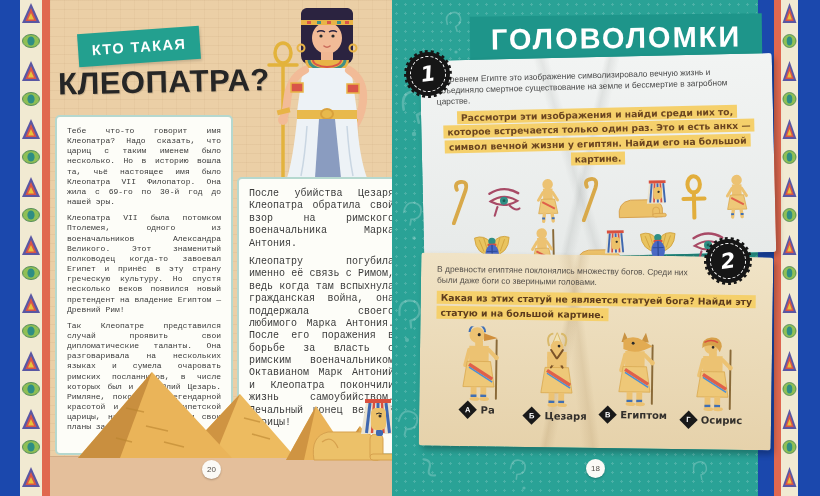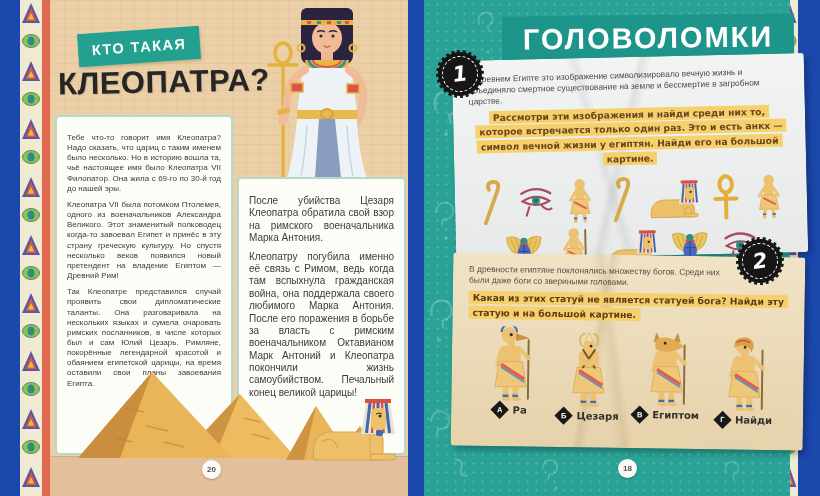--- a/index.html
+++ b/index.html
@@ -29,34 +29,34 @@
     border-top:1px solid rgba(150,110,70,.25);z-index:2;}
   .kicker{position:absolute;left:28px;top:30px;width:122px;height:33px;background:#23a08f;
     transform:rotate(-4deg);display:flex;align-items:center;justify-content:center;z-index:4;
     box-shadow:1px 2px 3px rgba(0,0,0,.15);}
   .kicker span{color:#fff;font-weight:700;font-size:14.5px;letter-spacing:1.5px;}
   .big-title{position:absolute;left:8px;top:64px;width:250px;margin:0;z-index:4;
     font-size:31px;font-weight:800;color:#262626;letter-spacing:.5px;
     transform:rotate(-1.2deg);text-shadow:1px 1px 0 rgba(0,0,0,.12);}
   .cleo{position:absolute;left:185px;top:6px;width:175px;height:172px;z-index:1;}
   .card{position:absolute;background:#fdfdf8;border:2px solid #b5d8cf;border-radius:5px;
-    padding:16px 10px;color:#3b3b3b;text-align:justify;z-index:2;overflow:hidden;}
+    padding:9px 10px;color:#3b3b3b;text-align:justify;z-index:2;overflow:hidden;font-family:Liberation Mono, monospace;}
   .card p{margin:0 0 6px;}
   .col1{left:5px;top:115px;width:178px;height:340px;font-size:8px;line-height:1.27;}
   .col2{left:187px;top:177px;width:169px;height:278px;font-size:10px;line-height:1.24;}
   .pyramids{position:absolute;left:18px;top:368px;width:230px;height:92px;z-index:3;}
   .sphinx{position:absolute;left:236px;top:374px;width:118px;height:88px;z-index:3;}
   .pagenum{position:absolute;width:19px;height:19px;border-radius:50%;background:#fbfaf6;
-    display:flex;align-items:center;justify-content:center;font-size:8px;font-weight:700;
+    display:flex;align-items:center;justify-content:center;font-size:8px;font-weight:400;
     color:#55504a;box-shadow:0 1px 2px rgba(0,0,0,.25);z-index:5;}
   .pn20{left:152px;top:460px;}
   .pn21{left:194px;top:459px;}
 
   
-  .page-right{left:424px;width:366px;z-index:2;background-color:#2aa296;
+  .page-right{left:392px;width:366px;z-index:2;background-color:#2aa296;
     background-image:radial-gradient(circle, rgba(255,255,255,.16) 1px, transparent 1.4px);
     background-size:9px 9px;padding-left:28px;}
   .doodles{position:absolute;inset:0;z-index:0;}
   .banner{position:absolute;left:78px;top:15px;width:292px;height:47px;background:#1e958a;
     transform:rotate(-.7deg);display:flex;align-items:center;justify-content:center;z-index:2;
     box-shadow:inset 0 -2px 0 rgba(0,0,0,.08);}
   .banner span{color:#fff;font-weight:700;font-size:29px;letter-spacing:2px;}
   .badge{position:absolute;width:44px;height:44px;border-radius:50%;background:#161616;
     outline:3.5px dotted #161616;outline-offset:-1px;display:flex;align-items:center;
     justify-content:center;z-index:5;transform:rotate(-8deg);}
@@ -455,21 +455,21 @@
               <use href="#st-body"></use>
             <circle cx="30" cy="11" r="7" fill="#ecc272"></circle>
             <path d="M21,12 q-1,-10 9,-11 q10,-1 11,9 l-2,6 q-3,-7 -9,-7 q-6,0 -9,3 z" fill="#d7a14a"></path>
             <path d="M23,6 q7,-4 14,0" fill="none" stroke="#d9503f" stroke-width="1.5"></path>
             <circle cx="32" cy="11" r="1.4" fill="#2b2b2b"></circle>
           </svg>
           <div class="statue-caption">
             <span class="diamond">
                 <i>Г</i>
               </span>
-            <span class="statue-name">Найди</span>
+            <span class="statue-name">Осирис</span>
           </div>
         </div>
 
       </div>
     </div>
 
     <div class="pagenum pn21">
       <span>18</span>
     </div>
   </section>

